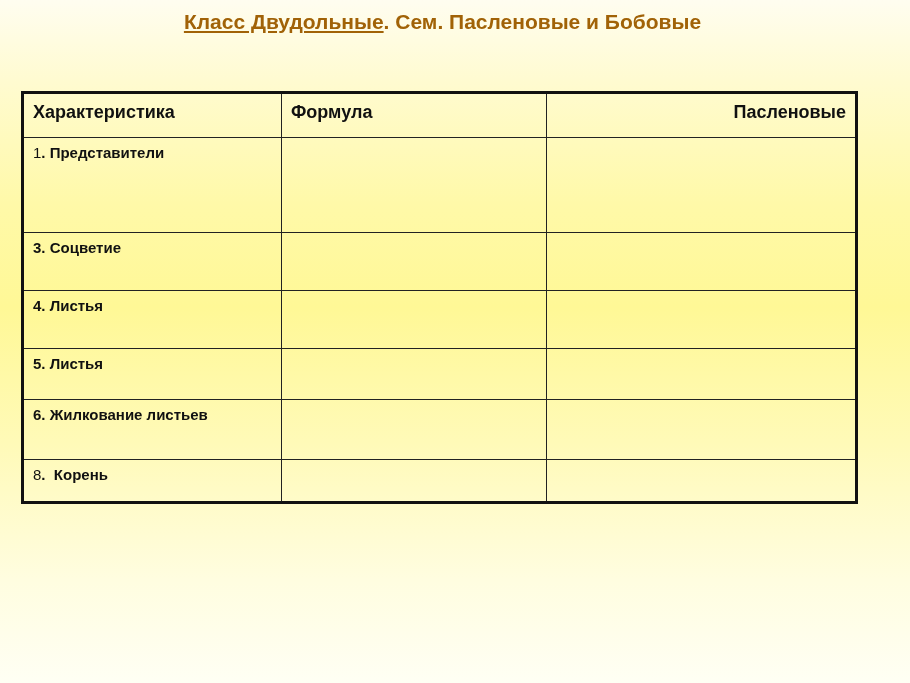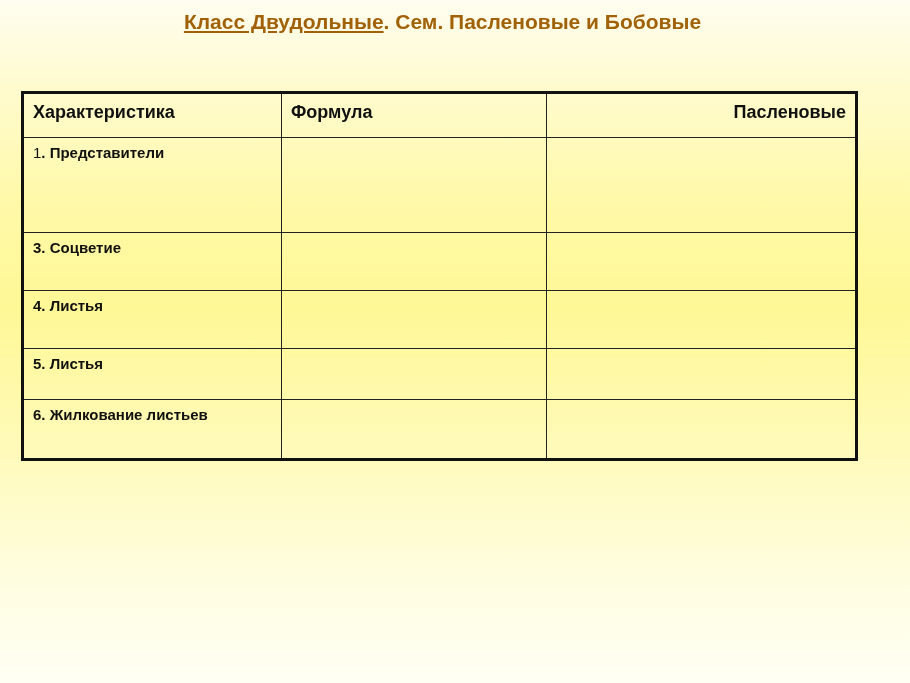--- a/index.html
+++ b/index.html
@@ -120,15 +120,20 @@
       <tr style="height:51px">
         <td class="label-cell"><span>5</span><span>. Листья</span></td>
         <td class="blank-cell"></td>
         <td class="blank-cell"></td>
       </tr>
       <tr style="height:60px">
         <td class="label-cell"><span>6</span><span>. Жилкование листьев</span></td>
         <td class="blank-cell"></td>
         <td class="blank-cell"></td>
       </tr>
+      <tr style="height:43px">
+        <td class="label-cell"><span class="num-regular">8</span><span style="white-space:pre">.  Корень</span></td>
+        <td class="blank-cell"></td>
+        <td class="blank-cell"></td>
+      </tr>
     </tbody>
   </table>
 </div>
 
 </body></html>

